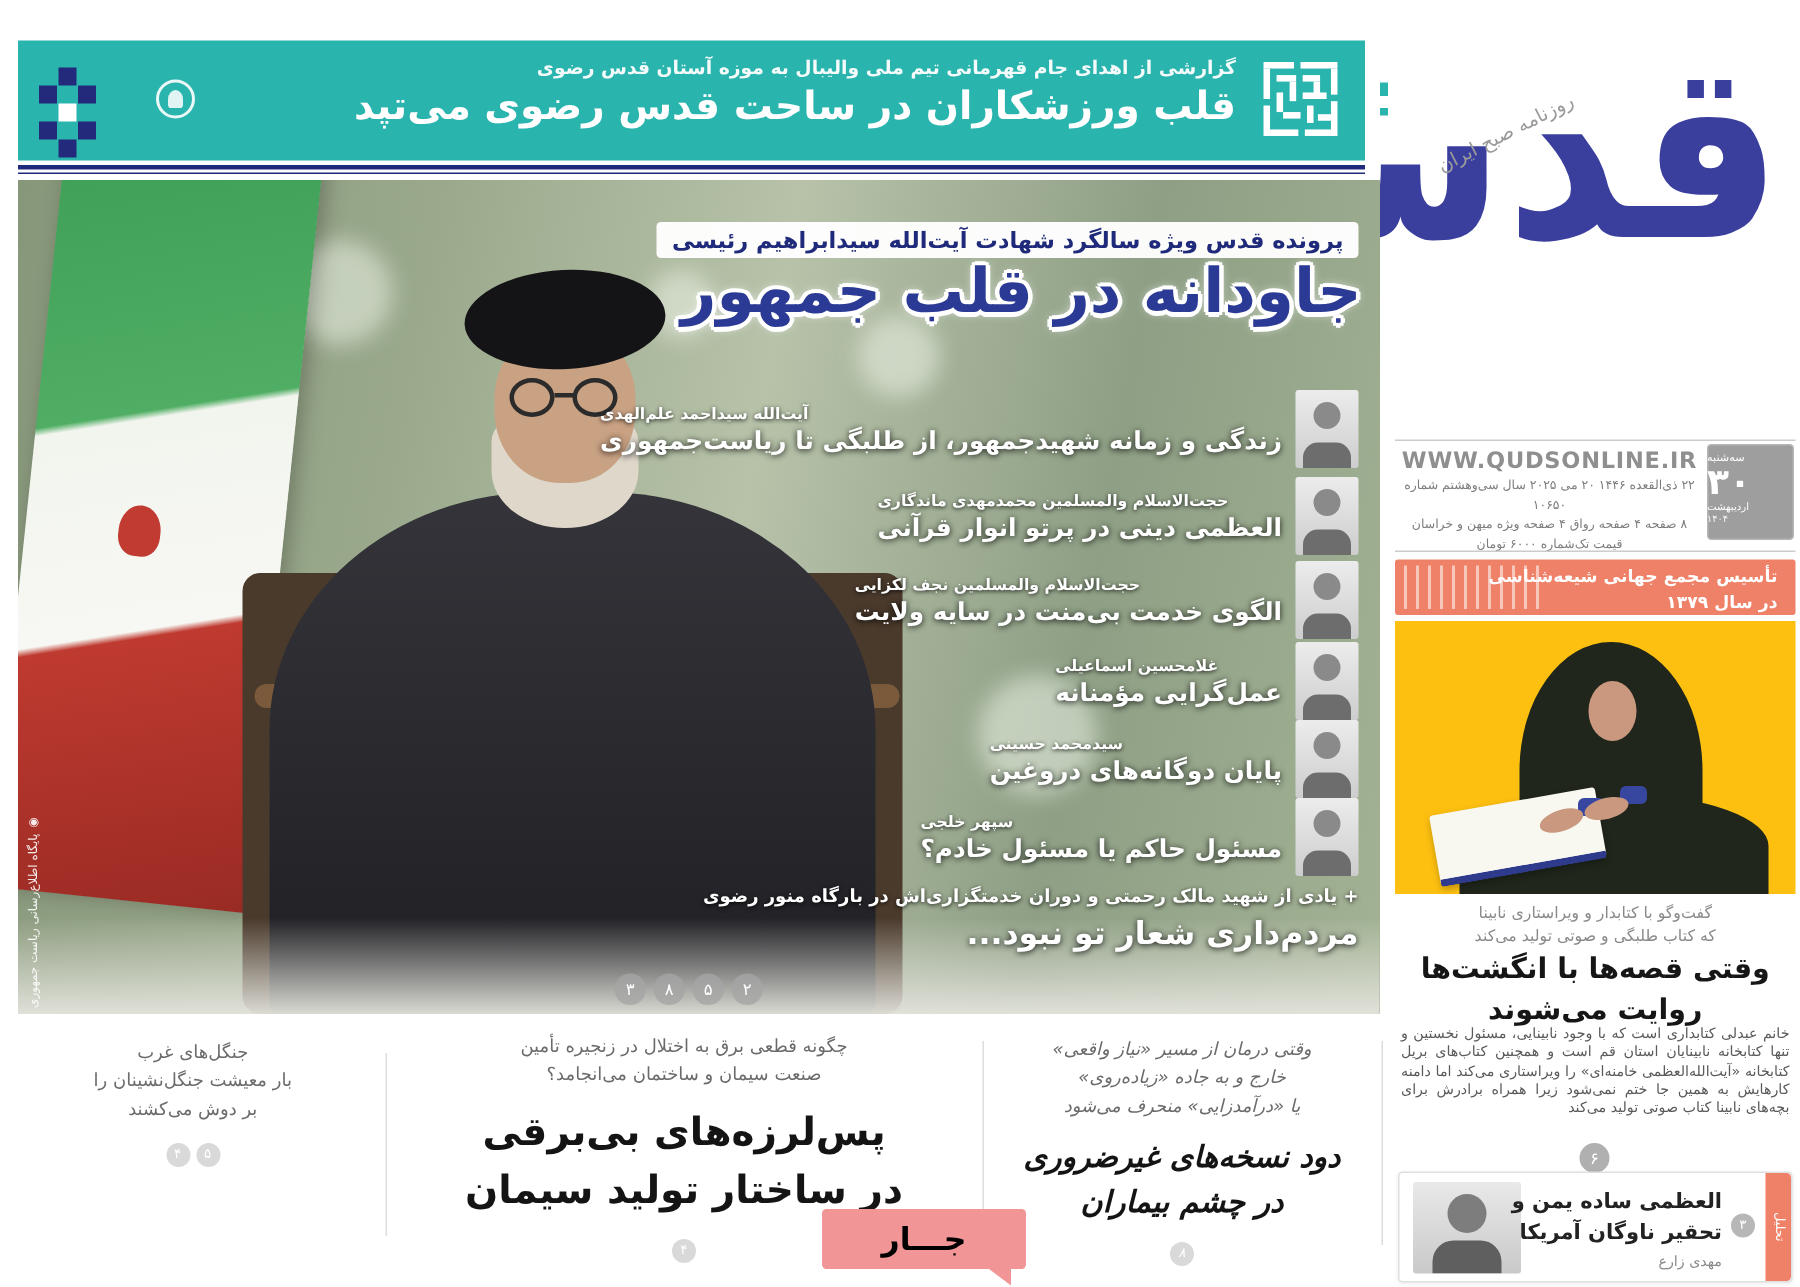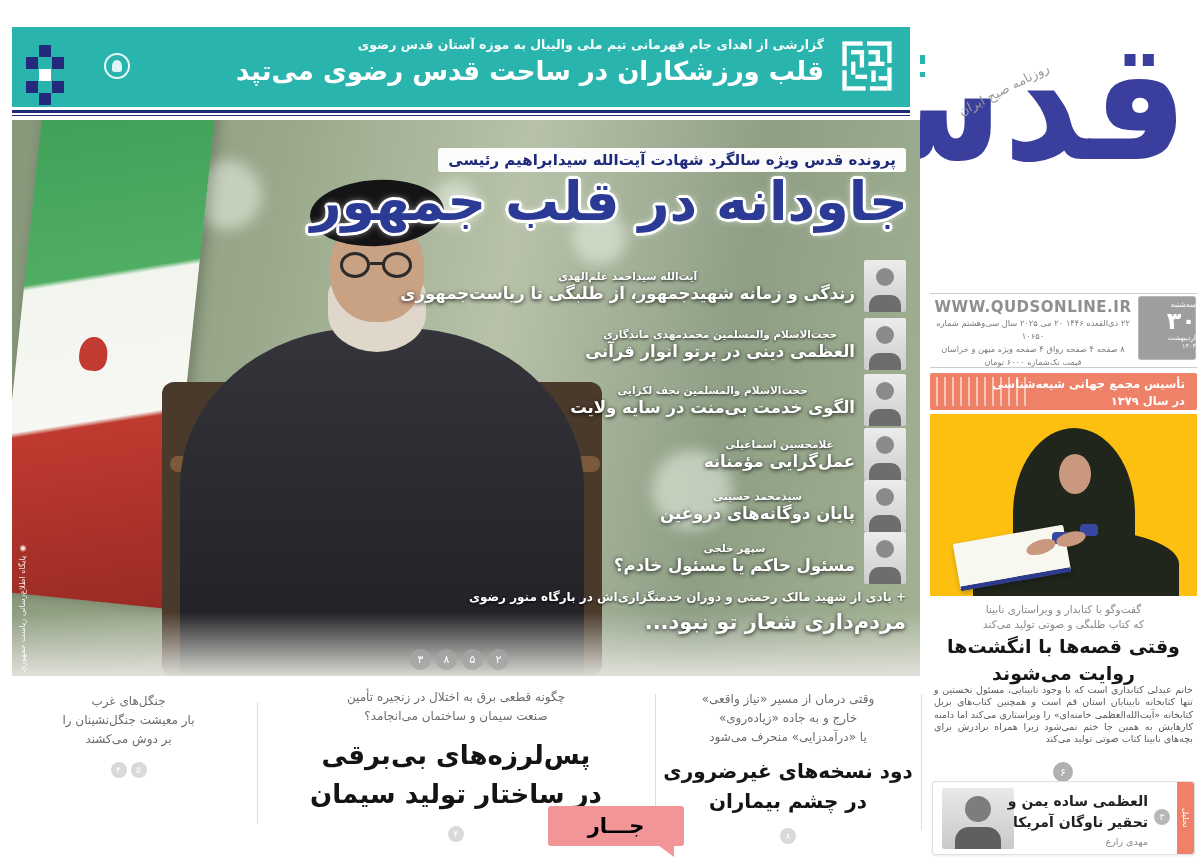--- a/index.html
+++ b/index.html
@@ -28,21 +28,21 @@
   .tagline { position:absolute; left:34px; top:82px; transform:rotate(-27deg); color:#9a9a9a; font-size:13px; white-space:nowrap; }
   .m-sq1 { position:absolute; left:-4px; top:55px; width:9px; height:9px; background:#29b4ad; }
   .m-sq2 { position:absolute; left:-4px; top:72px; width:9px; height:5px; background:#29b4ad; }
   .rule-r { position:absolute; height:1px; background:#ccc; }
 
   .website { position:absolute; left:930px; top:298px; width:206px; text-align:center; color:#8f8f8f;
              font-weight:bold; font-size:15px; letter-spacing:.5px; direction:ltr; }
   .dateline { position:absolute; left:930px; top:317px; width:206px; text-align:center; color:#7d7d7d;
               font-size:8.3px; line-height:1.55; }
   .calendar { position:absolute; left:1138px; top:296px; width:58px; height:64px; background:#9e9e9e;
-              border-radius:3px; color:#fff; text-align:right; box-shadow:inset 0 0 0 1px rgba(255,255,255,.25); }
+              border-radius:3px; color:#fff; text-align:left; box-shadow:inset 0 0 0 1px rgba(255,255,255,.25); }
   .cal-wd { font-size:7.5px; margin-top:4px; }
   .cal-day { font-size:24px; font-weight:bold; line-height:1.05; }
   .cal-mo { font-size:6.8px; }
   .cal-yr { font-size:6.5px; opacity:.9; }
 
   .notice { position:absolute; left:930px; top:373px; width:267px; height:37px; background:#ef8168;
             border-radius:2px; color:#fff; font-weight:bold; font-size:11.5px; line-height:1.5;
             padding:3px 12px 0 0; text-align:right; overflow:hidden; }
   .notice::before { content:""; position:absolute; left:6px; top:4px; bottom:4px; width:92px;
             background:repeating-linear-gradient(90deg, rgba(255,255,255,.55) 0 2px, transparent 2px 8px); }
@@ -71,33 +71,33 @@
   .glasses { position:absolute; width:30px; height:26px; border:3px solid #2b2b2b; border-radius:50%; top:34px; }
   .g1 { left:10px; } .g2 { left:52px; }
   .bridge { position:absolute; left:40px; top:44px; width:14px; height:3px; background:#2b2b2b; }
   .beard { position:absolute; left:316px; top:156px; width:98px; height:76px; background:#ded7ca;
            border-radius:24% 24% 50% 50%; }
   .floor { position:absolute; left:0; bottom:0; width:100%; height:64px;
            background:linear-gradient(to top, rgba(228,228,221,.95), rgba(228,228,221,0)); }
 
   .lead-kicker { position:absolute; right:14px; top:28px; background:rgba(255,255,255,.96); color:#1f2a7a;
                  font-size:15px; font-weight:bold; padding:3px 10px; border-radius:3px; }
-  .lead-headline { position:absolute; right:12px; top:50px; font-size:54px; font-weight:bold; color:#2b3a94;
+  .lead-headline { position:absolute; right:12px; top:50px; font-size:41px; font-weight:bold; color:#2b3a94;
                  white-space:nowrap;
                  text-shadow:-2px -2px 0 #fff,2px -2px 0 #fff,-2px 2px 0 #fff,2px 2px 0 #fff,
                              0 -3px 0 #fff,0 3px 0 #fff,-3px 0 0 #fff,3px 0 0 #fff,0 0 8px #fff; }
 
   .lead-item { position:absolute; right:14px; display:flex; align-items:center; gap:9px; direction:rtl; }
   .thumb { width:42px; height:52px; flex:0 0 42px; background:linear-gradient(#ececec,#cdcdcd);
            position:relative; overflow:hidden; border-radius:2px; }
   .thumb::before { content:""; position:absolute; left:50%; top:8px; width:18px; height:18px; margin-left:-9px;
            background:#8a8a8a; border-radius:50%; }
   .thumb::after { content:""; position:absolute; left:50%; bottom:0; width:32px; height:17px; margin-left:-16px;
            background:#6d6d6d; border-radius:10px 10px 0 0; }
-  .li-text { text-align:center; }
+  .li-text { text-align:left; }
   .li-name { font-size:10.5px; font-weight:bold; color:#fff; text-shadow:0 1px 3px rgba(0,0,0,.85); }
   .li-title { font-size:16.5px; font-weight:bold; color:#fff; margin-top:2px; text-shadow:0 1px 4px rgba(0,0,0,.9); }
 
   .lead-extra-kicker { position:absolute; right:14px; top:470px; font-size:12px; font-weight:bold; color:#fff;
                        text-shadow:0 1px 3px rgba(0,0,0,.85); }
   .lead-extra-title  { position:absolute; right:14px; top:490px; font-size:21px; font-weight:bold; color:#fff;
                        text-shadow:0 1px 4px rgba(0,0,0,.9); }
   .coins { position:absolute; left:398px; bottom:6px; display:flex; gap:5px; direction:ltr; }
   .coin { width:21px; height:21px; border-radius:50%; background:rgba(165,165,165,.8); color:#fff;
           font-size:11px; display:flex; align-items:center; justify-content:center; }
@@ -145,21 +145,21 @@
 
   
   .divider { position:absolute; width:1px; background:#ddd; }
   .teaser { position:absolute; text-align:center; }
   .tz-kicker { color:#6b6b6b; font-size:12px; font-weight:500; line-height:1.6; }
   .tz-head { color:#141414; font-weight:bold; line-height:1.5; margin-top:8px; }
   .t1 { left:0; top:692px; width:257px; }
   .t1 .tz-head { font-size:21px; }
   .t2 { left:258px; top:688px; width:396px; }
   .t2 .tz-head { font-size:26px; margin-top:10px; }
-  .t3 { left:656px; top:690px; width:264px; }
+  .t3 { left:656px; top:690px; width:264px;font-style:italic; }
   .t3 .tz-head { font-size:20px; }
   .tz-coins { display:flex; justify-content:center; gap:4px; margin-top:12px; direction:ltr; }
   .tz-coin { width:16px; height:16px; border-radius:50%; background:#d9d9d9; color:#fff; font-size:9px;
              display:flex; align-items:center; justify-content:center; }
   .jar-badge { position:absolute; left:548px; top:806px; width:136px; height:40px; background:#f19597;
                border-radius:3px; color:#000000; font-size:21px; font-weight:bold; display:flex;
                align-items:center; justify-content:center; }
   .jar-badge::after { content:""; position:absolute; right:10px; bottom:-11px; width:0; height:0;
                border-left:16px solid transparent; border-top:12px solid #f19597; }
 </style>

